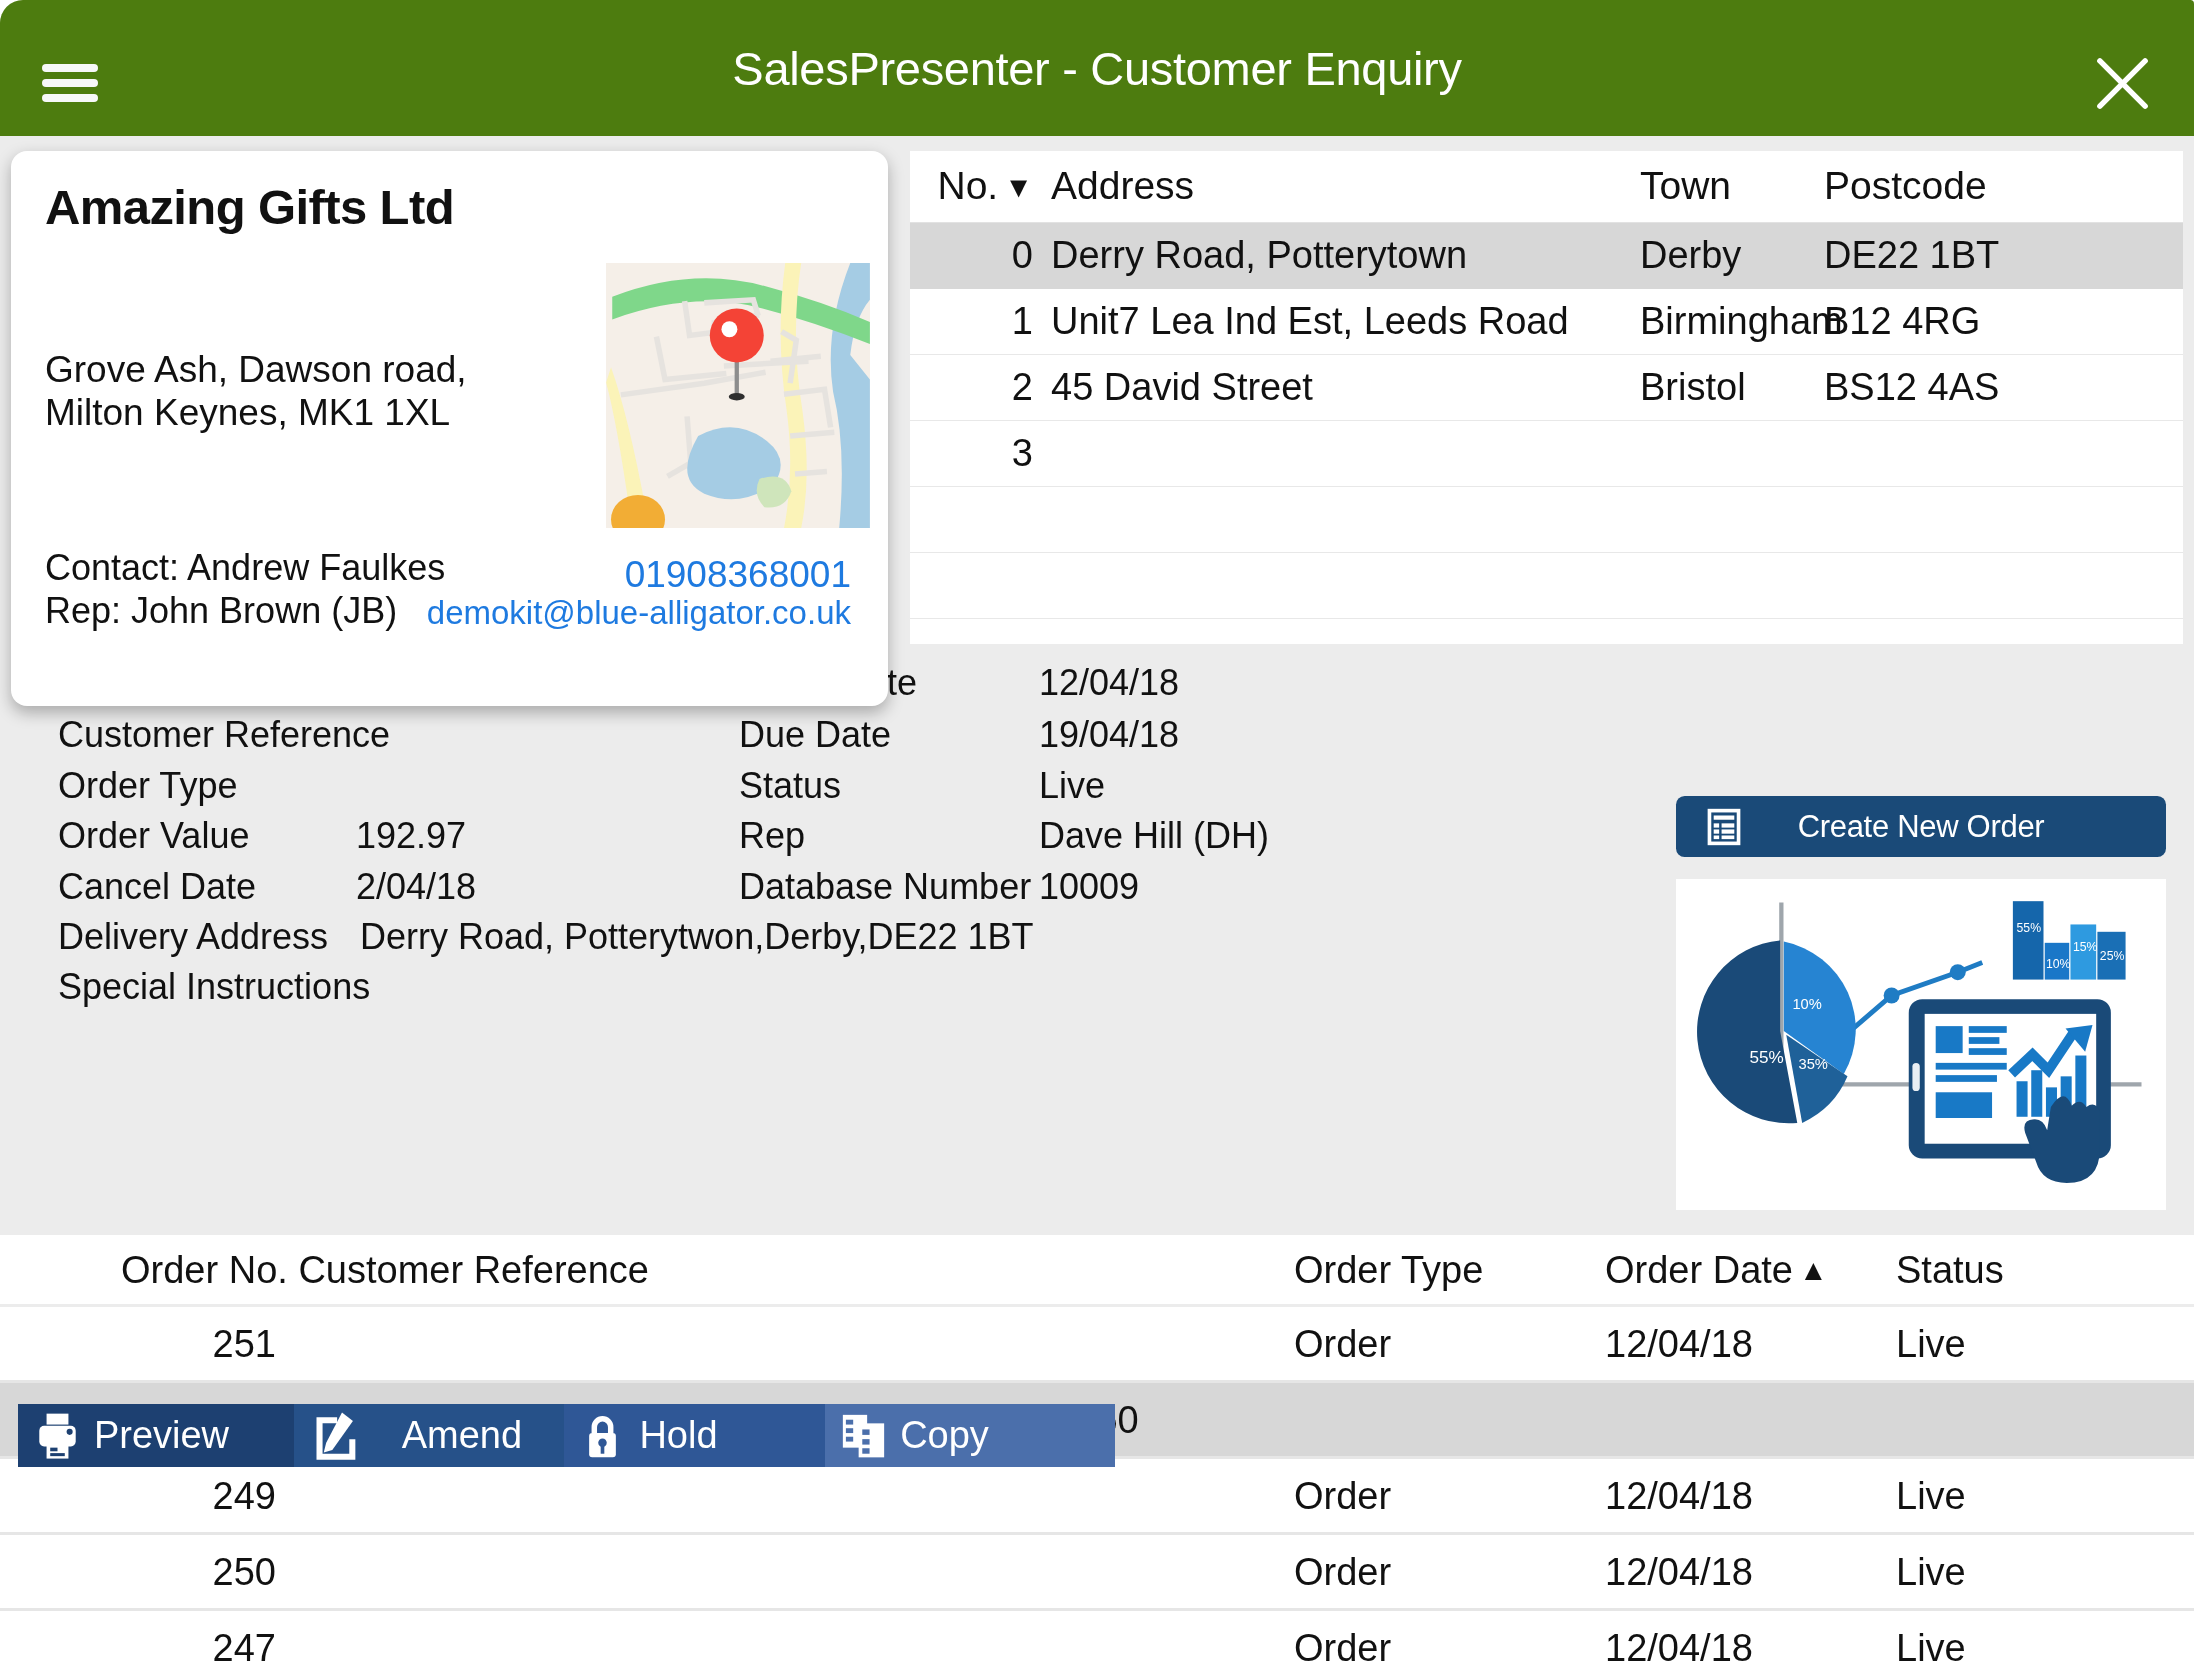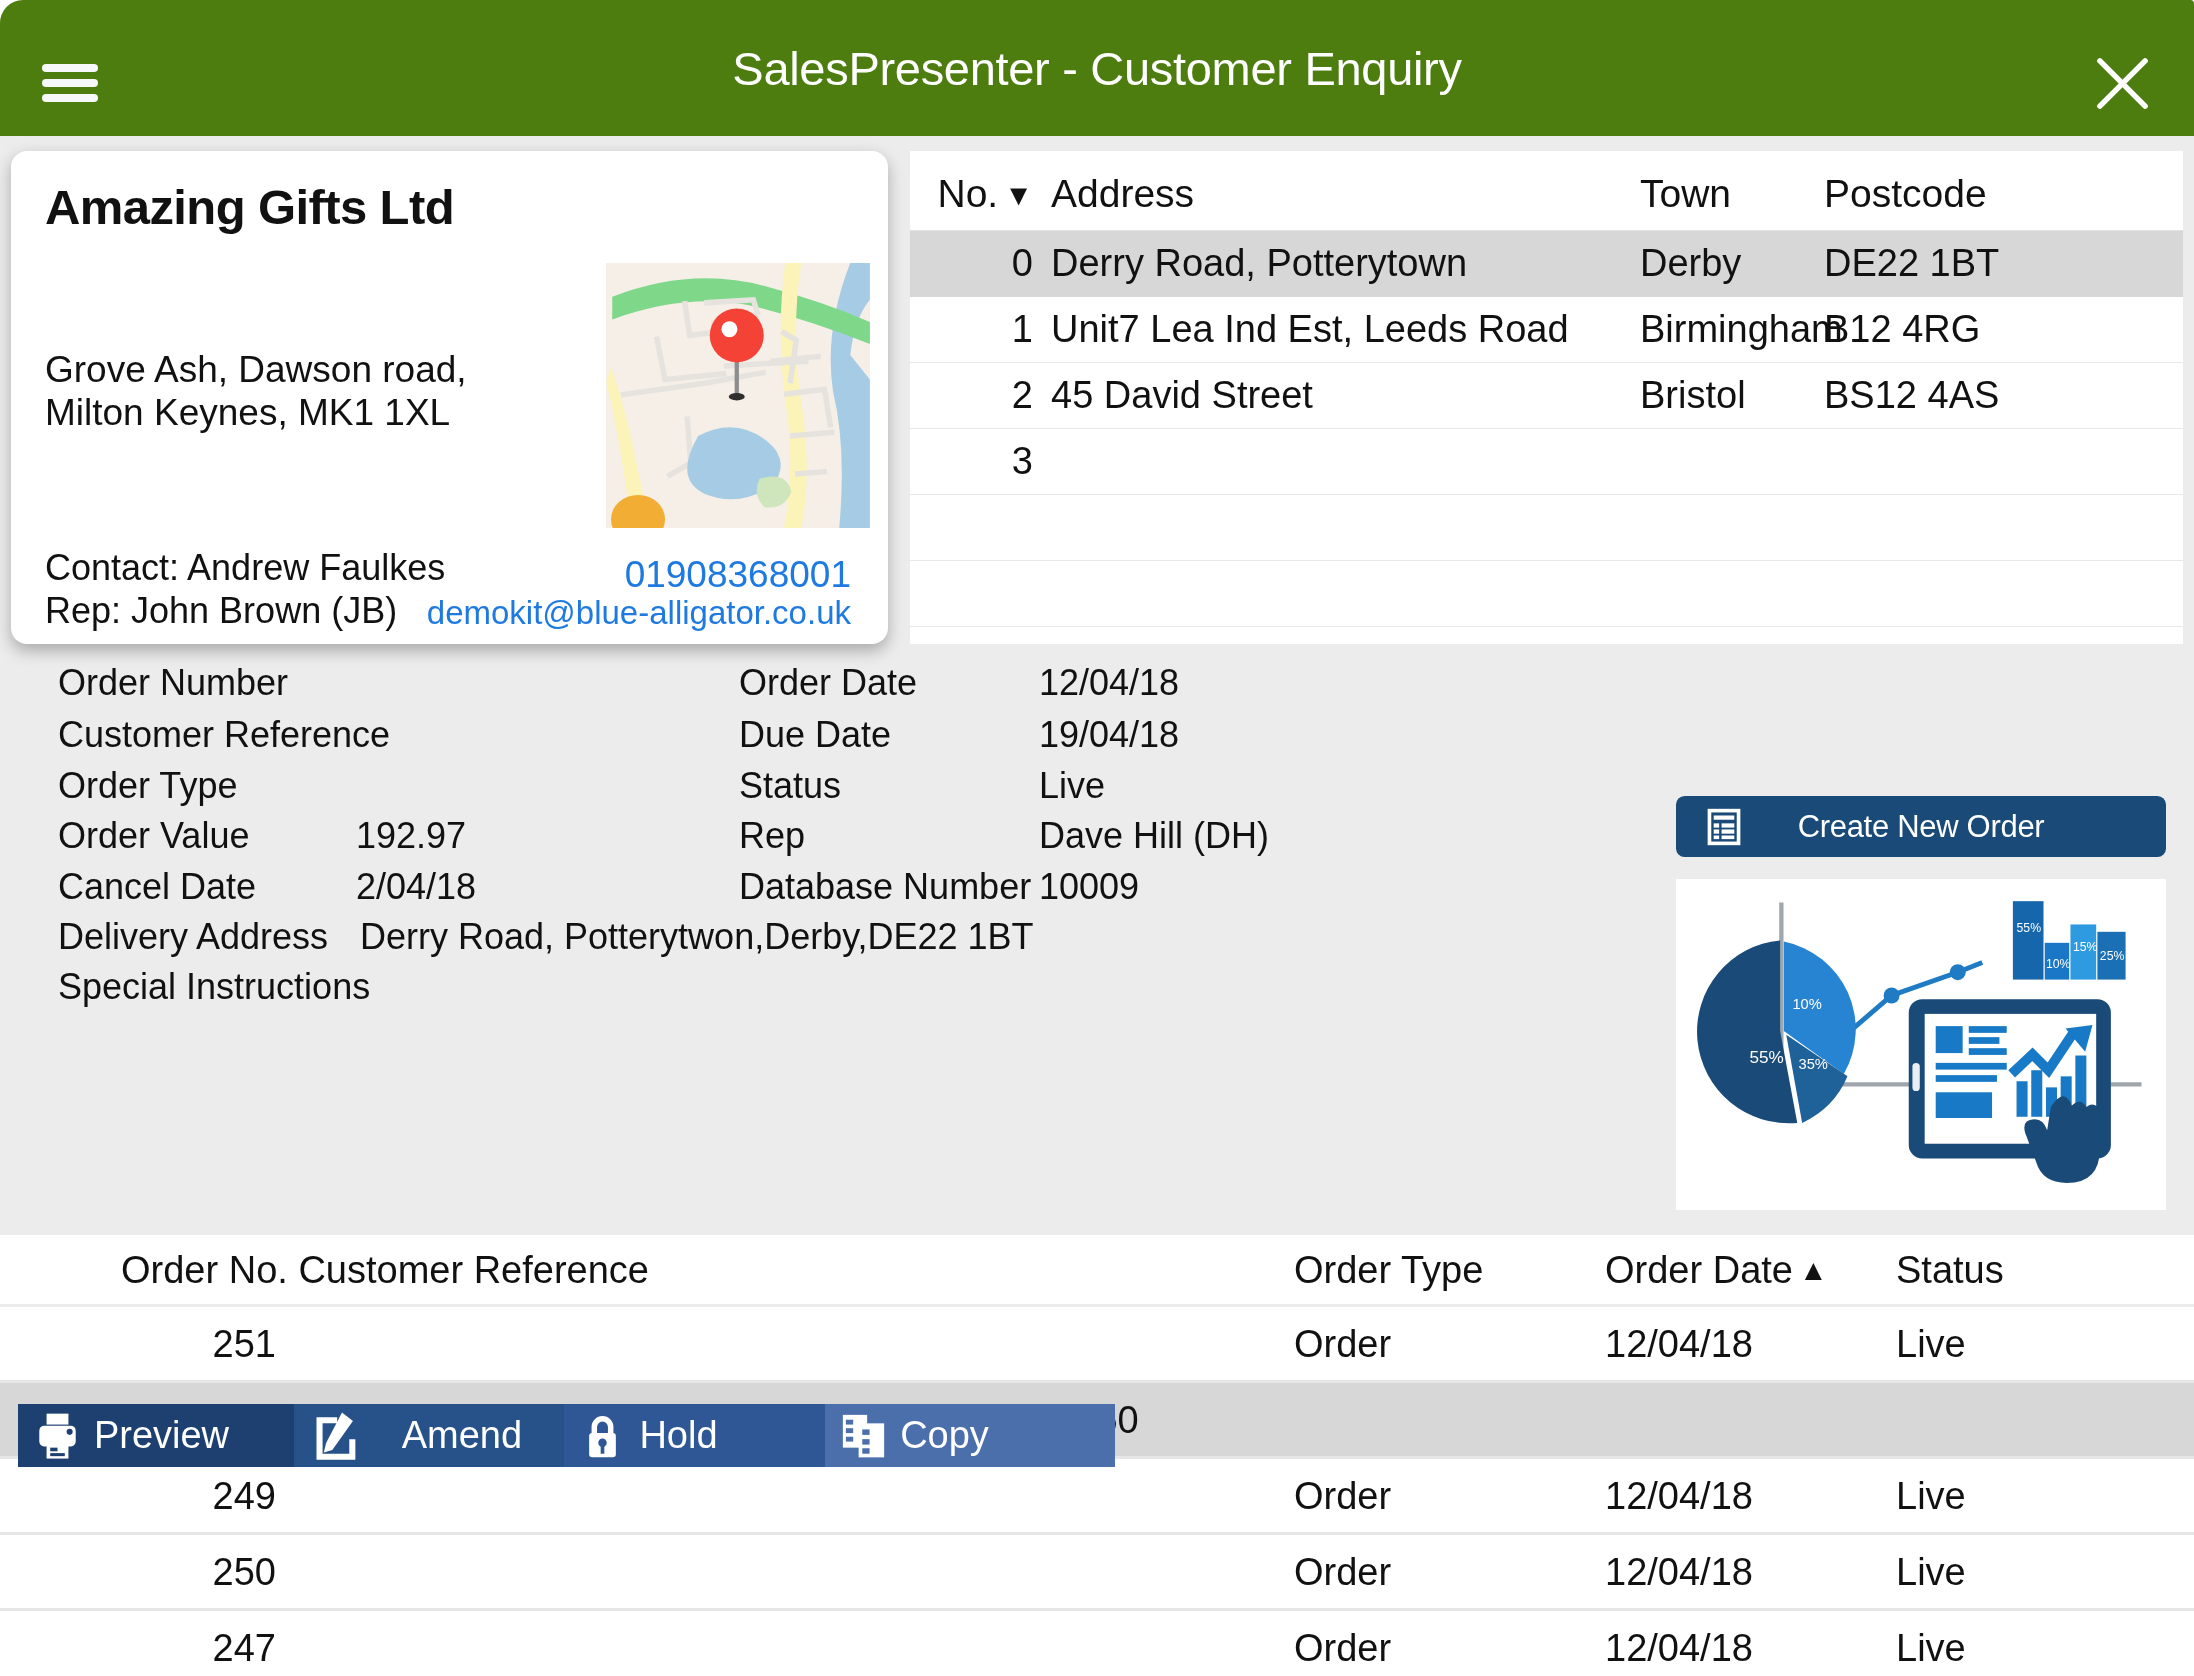--- a/index.html
+++ b/index.html
@@ -35,21 +35,21 @@
   #closebtn svg { display:block; }
 
   
   #body {
     position: absolute; left: 0; top: 136px; width: 2194px; height: 1541px;
     background: #ececec;
   }
 
   
   #card {
-    position: absolute; left: 11px; top: 14.7px; width: 877px; height: 493px;
+    position: absolute; left: 11px; top: 14.7px; width: 877px; height: 555px;
     background: #ffffff; border-radius: 16px;
     box-shadow: 0 6.1px 16px rgba(0,0,0,0.28);
     z-index: 10;
   }
   #cust-name {
     position: absolute; left: 34px; top: 28px;
     font-size: 49px; font-weight: bold; color: #111; letter-spacing: -0.6px;
   }
   #cust-addr {
     position: absolute; left: 34px; top: 197px; width: 509px;
@@ -72,21 +72,21 @@
     overflow: hidden; background: #f4efe9;
   }
   #map-thumb svg { display: block; }
 
   
   #addr-panel {
     position: absolute; left: 910px; top: 14.7px; right: 11px; height: 493px;
     background: #ffffff;
   }
   .addr-head {
-    position: relative; height: 72px; border-bottom: 1.8px solid #e2e2e2; margin-top: 8px;
+    position: relative; height: 72px; border-bottom: 1.8px solid #e2e2e2;
   }
   .addr-row {
     position: relative; height: 66px; border-bottom: 1.8px solid #e8e8e8;
   }
   .addr-row.sel { background: #d7d7d7; border-bottom-color: #d7d7d7; }
   .c-no    { position: absolute; left: 0px;   width: 123px; text-align: right; }
   .c-addr  { position: absolute; left: 141px; }
   .c-town  { position: absolute; left: 730px; }
   .c-post  { position: absolute; left: 914px; }
   .addr-head > div, .addr-row > div {

